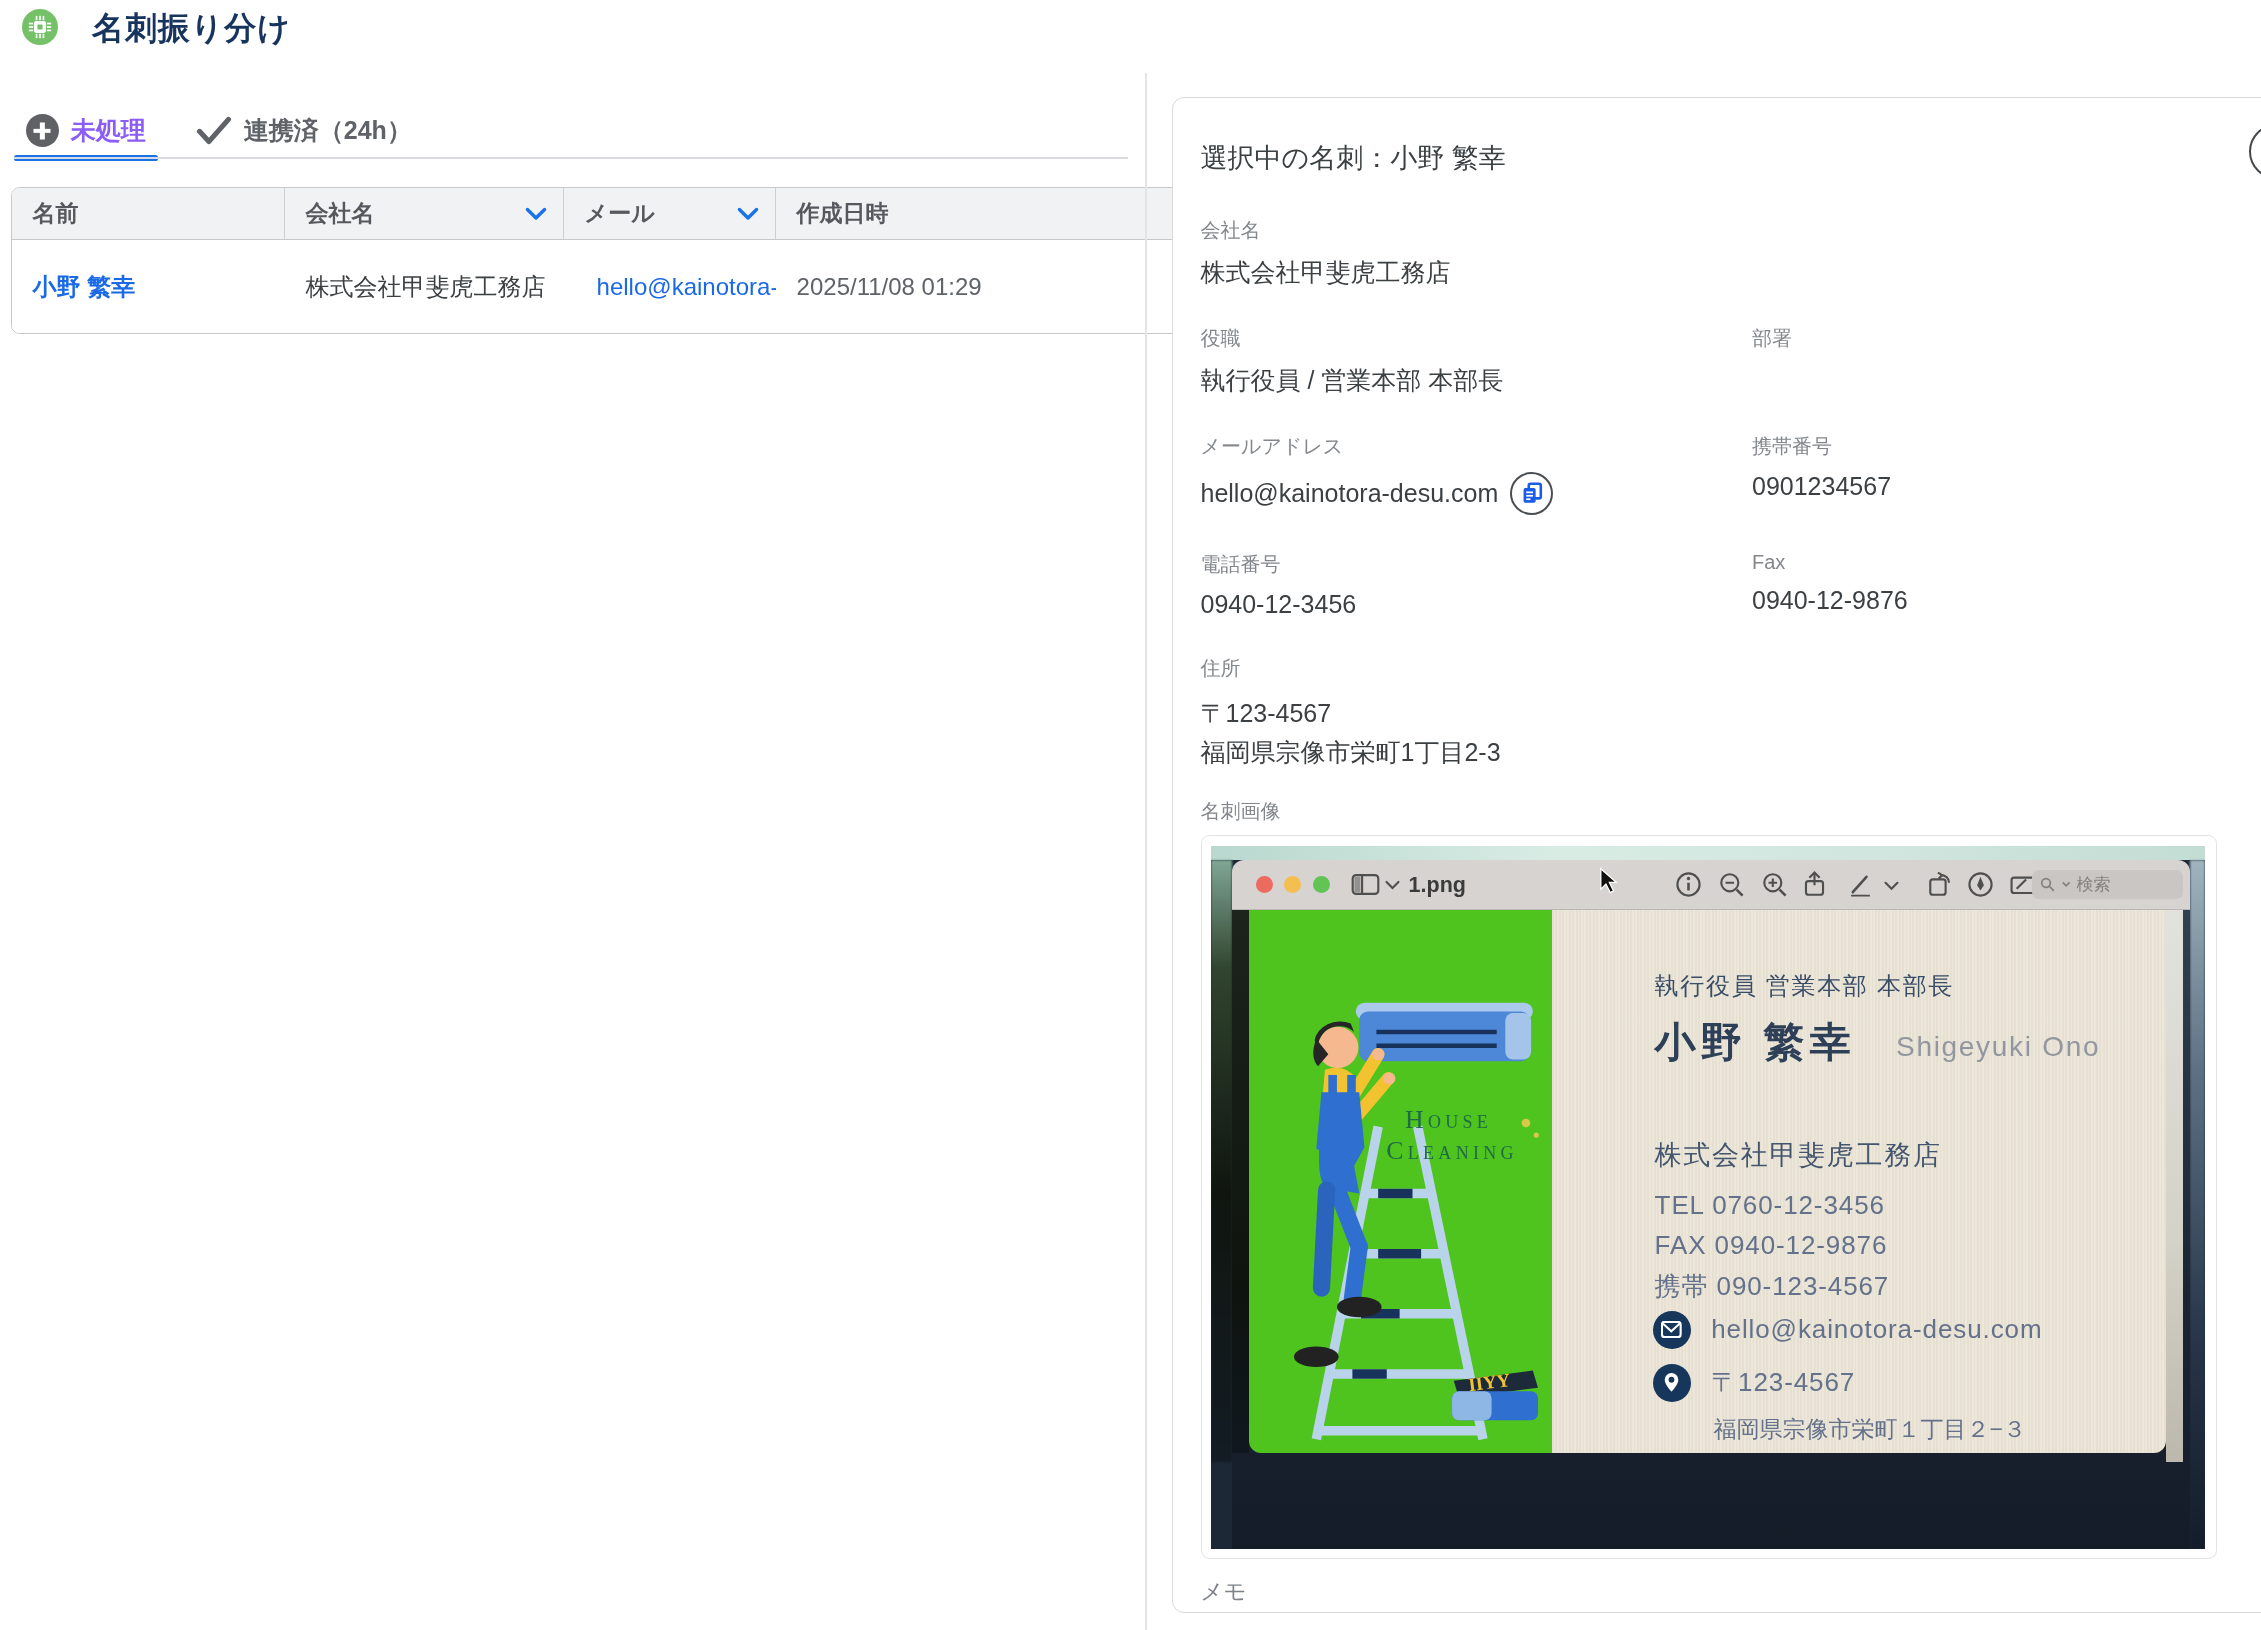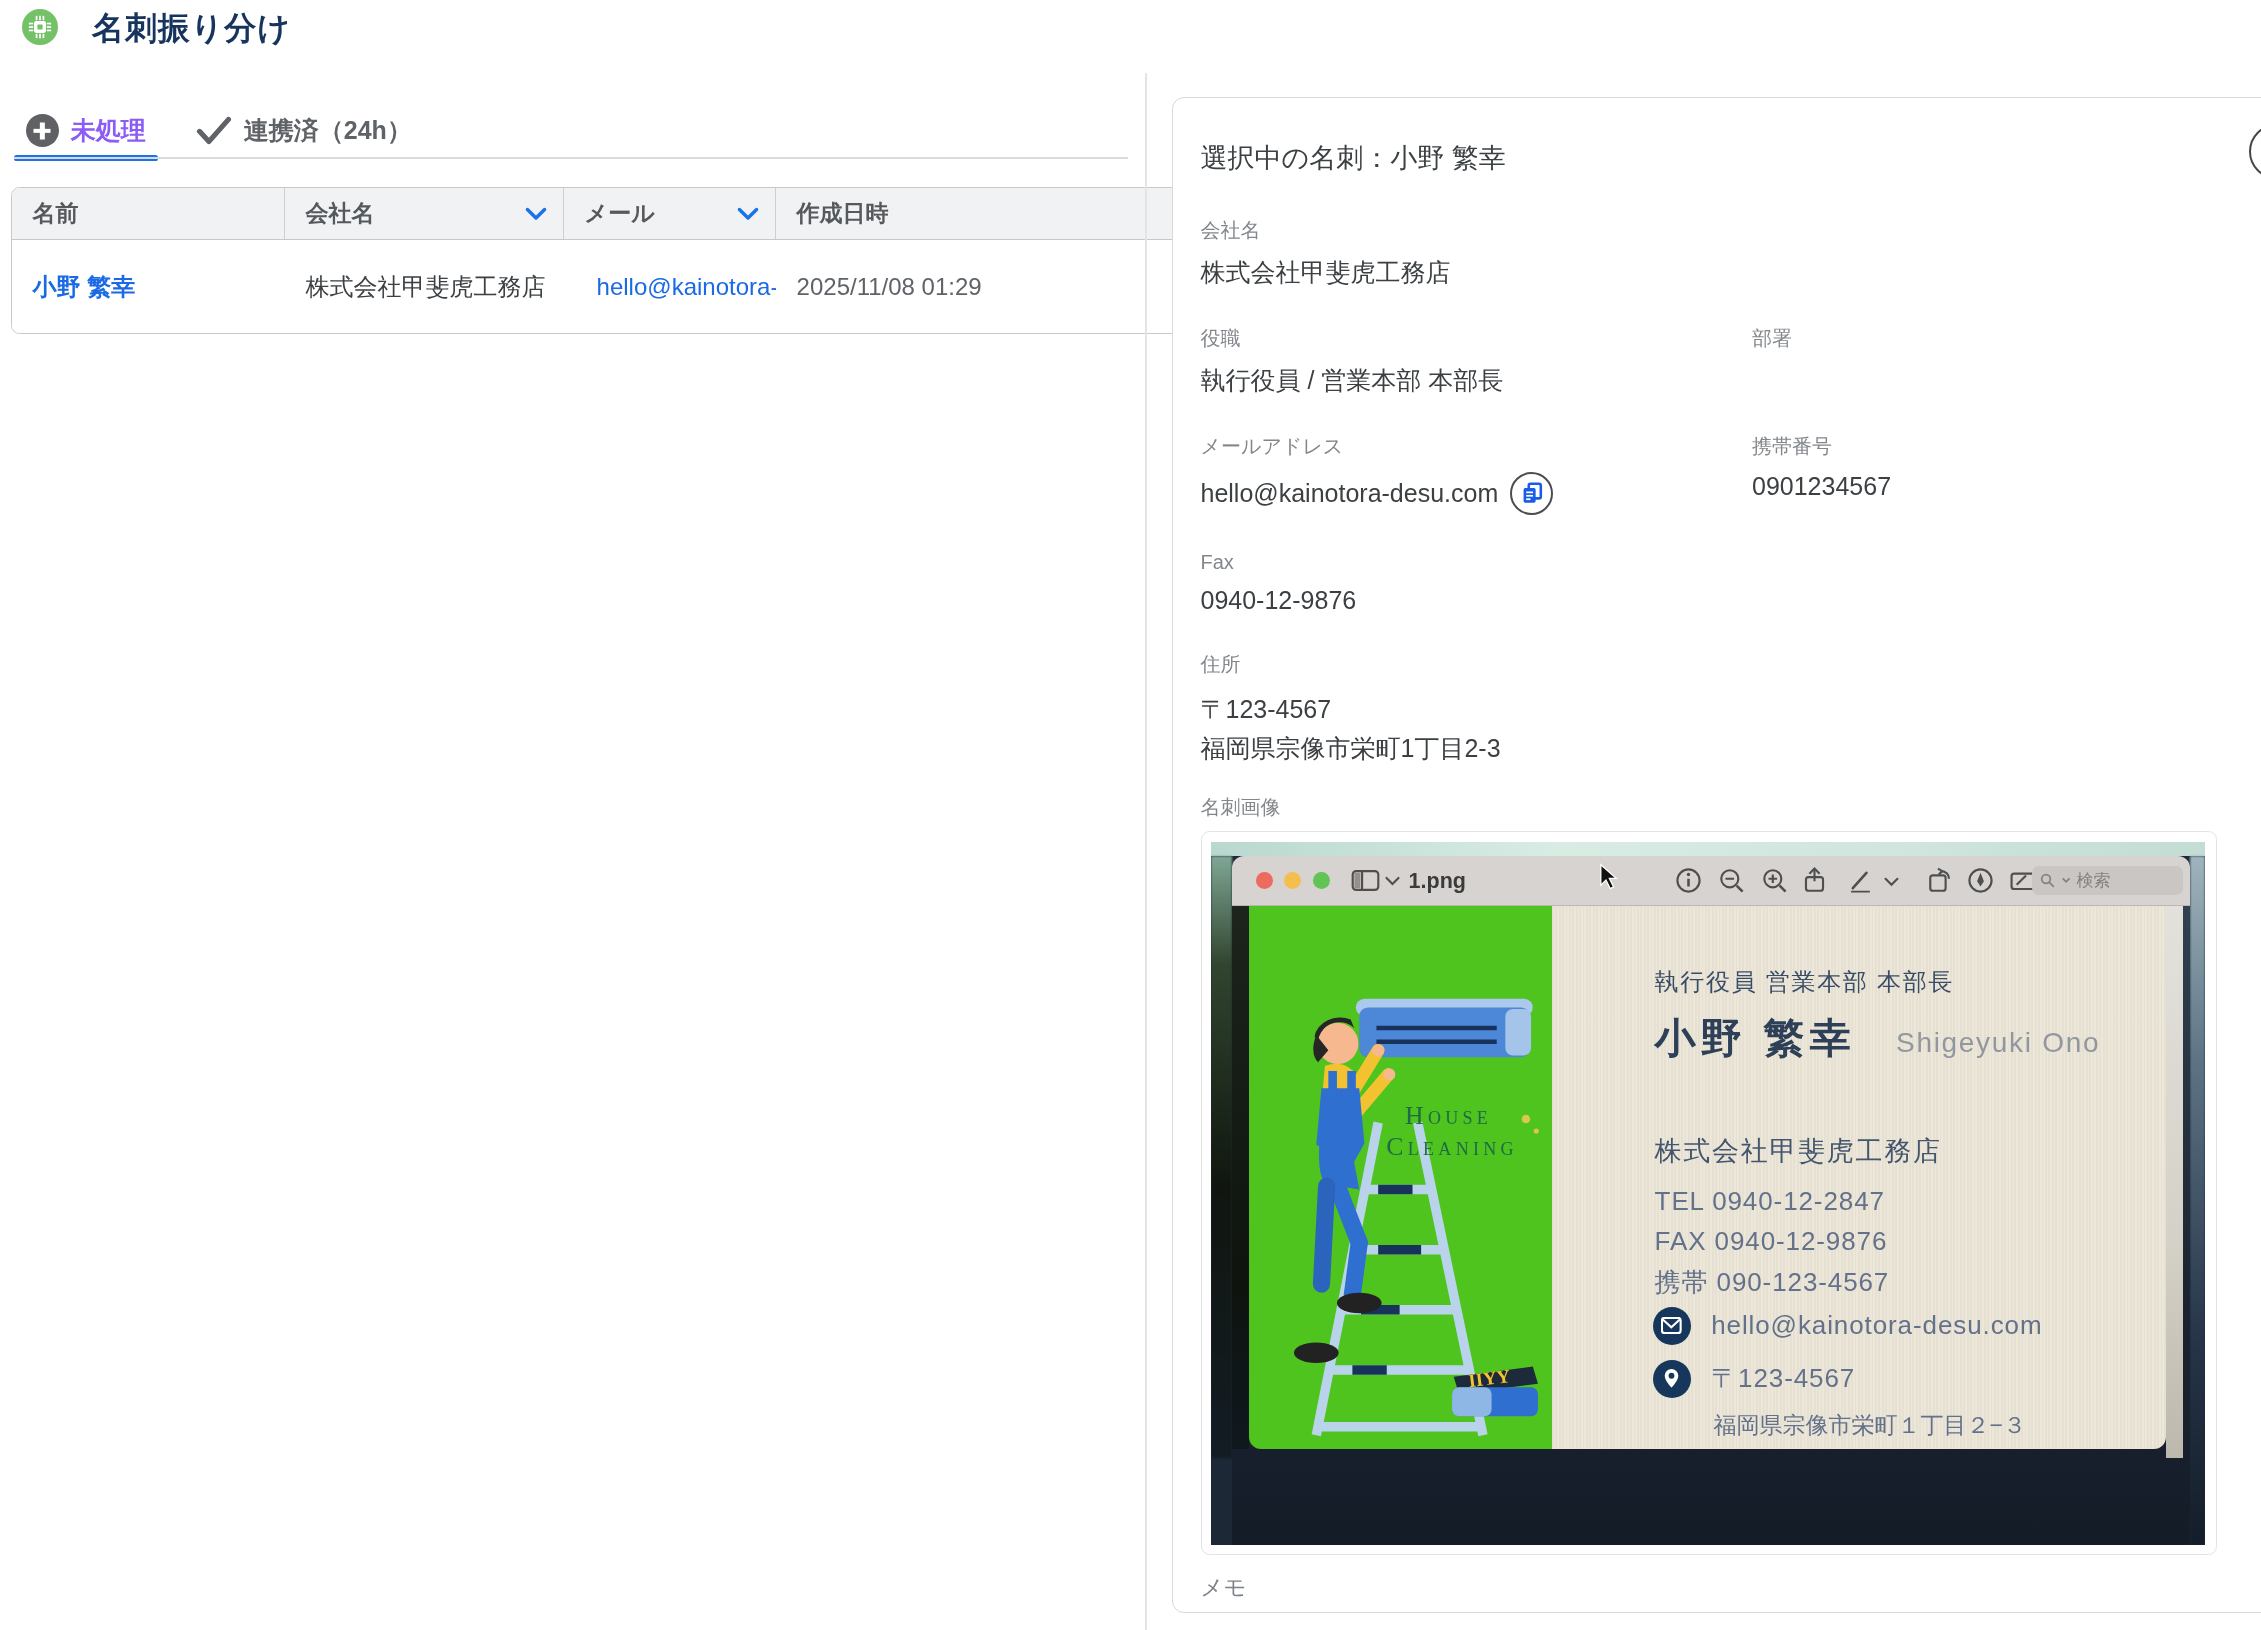--- a/index.html
+++ b/index.html
@@ -239,20 +239,24 @@
         </div>
       </div>
       <div class="f-col">
         <div class="f-label">携帯番号</div>
         <div class="f-value">0901234567</div>
       </div>
     </div>
 
     <div class="f-row">
       <div class="f-col">
+        <div class="f-label">電話番号</div>
+        <div class="f-value">0940-12-3456</div>
+      </div>
+      <div class="f-col">
         <div class="f-label">Fax</div>
         <div class="f-value">0940-12-9876</div>
       </div>
     </div>
 
     <div class="f-row" style="margin-bottom:26px;">
       <div class="f-col" style="width:100%">
         <div class="f-label">住所</div>
         <div class="addr-line">〒123-4567</div>
         <div class="addr-line">福岡県宗像市栄町1丁目2-3</div>
@@ -402,21 +406,21 @@
               <text x="236" y="290" font-size="30" letter-spacing="5" fill="#1e6b46" style="font-variant:small-caps" text-anchor="middle">Cleaning</text>
               <circle cx="322" cy="248" r="5" fill="#d9c84a"></circle>
               <circle cx="334" cy="262" r="3" fill="#d9c84a"></circle>
             </svg>
           </div>
 
           <div class="bc-beige">
             <div class="bc-line bc-title">執行役員 営業本部 本部長</div>
             <div class="bc-line bc-name"><span>小野 繁幸</span><span class="bc-name-en">Shigeyuki Ono</span></div>
             <div class="bc-line bc-company">株式会社甲斐虎工務店</div>
-            <div class="bc-line bc-contact bc-tel">TEL 0940-12-2847</div>
+            <div class="bc-line bc-contact bc-tel">TEL 0760-12-3456</div>
             <div class="bc-line bc-contact bc-faxl">FAX 0940-12-9876</div>
             <div class="bc-line bc-contact bc-mob">携帯 090-123-4567</div>
             <div class="bc-iconrow bc-emailrow">
               <span class="nv-circle">
                 <svg width="20.6" height="17" viewBox="0 0 24 20">
                     <rect x="1" y="1" width="22" height="18" rx="3" fill="none" stroke="#fff" stroke-width="2.5"></rect>
                     <polyline points="2,3 12,12 22,3" fill="none" stroke="#fff" stroke-width="2.5"></polyline>
                   </svg>
               </span>
               <span class="bc-contact">hello@kainotora-desu.com</span>

